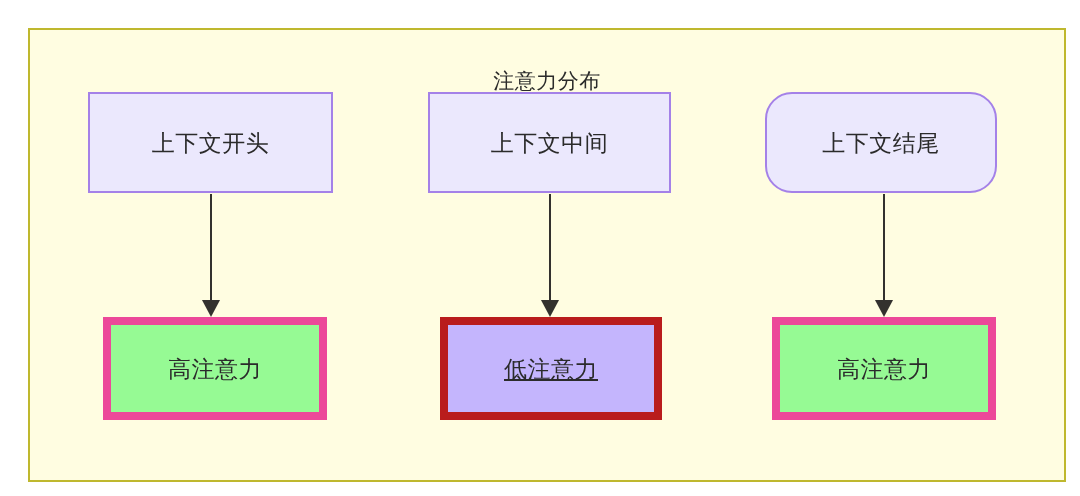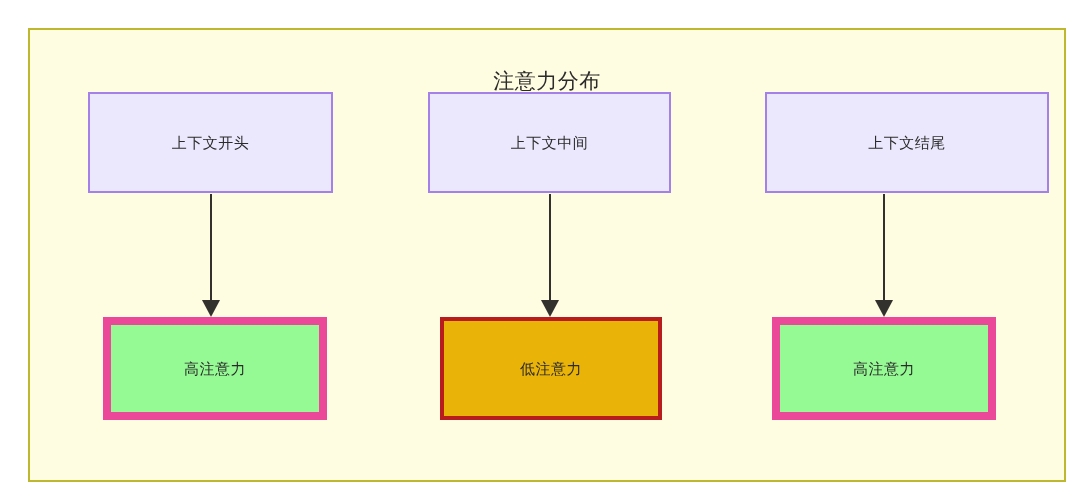--- a/index.html
+++ b/index.html
@@ -49,39 +49,40 @@
 
   
   .node {
     position: absolute;
     box-sizing: border-box;
     display: flex;
     align-items: center;
     justify-content: center;
     text-align: center;
     color: #2b2b2b;
-    font-size: 15px;
+    font-size: 23px;
     line-height: 26px;
     letter-spacing: 0.5px;
     white-space: nowrap;
   }
 
   .node-source {
     background: #ebe8fd;
     border: 2px solid #a481e8;
   }
 
   .node-high {
     background: #96fa94;
     border: 8px solid #ec4899;
   }
 
   .node-low {
-    background: #eab308;
-    border: 4px solid #b91c1c;
+    background: #c4b5fd;
+    border: 8px solid #b91c1c;
+    text-decoration: underline;
   }
 
   
   .edge-svg {
     position: absolute;
     left: 0;
     top: 0;
     width: 1080px;
     height: 496px;
     pointer-events: none;
@@ -125,21 +126,21 @@
   </svg>
 
   <div class="node node-source" style="left:88px; top:92px; width:245px; height:101px;">
     <span>上下文开头</span>
   </div>
 
   <div class="node node-source" style="left:428px; top:92px; width:243px; height:101px;text-align:right;">
     <span>上下文中间</span>
   </div>
 
-  <div class="node node-source" style="left:765px; top:92px; width:284px; height:101px;">
+  <div class="node node-source" style="left:765px; top:92px; width:232px; height:101px;border-radius:27px;">
     <span>上下文结尾</span>
   </div>
 
   <div class="node node-high" style="left:103px; top:317px; width:224px; height:103px;">
     <span>高注意力</span>
   </div>
 
   <div class="node node-low" style="left:440px; top:317px; width:222px; height:103px;">
     <span>低注意力</span>
   </div>

